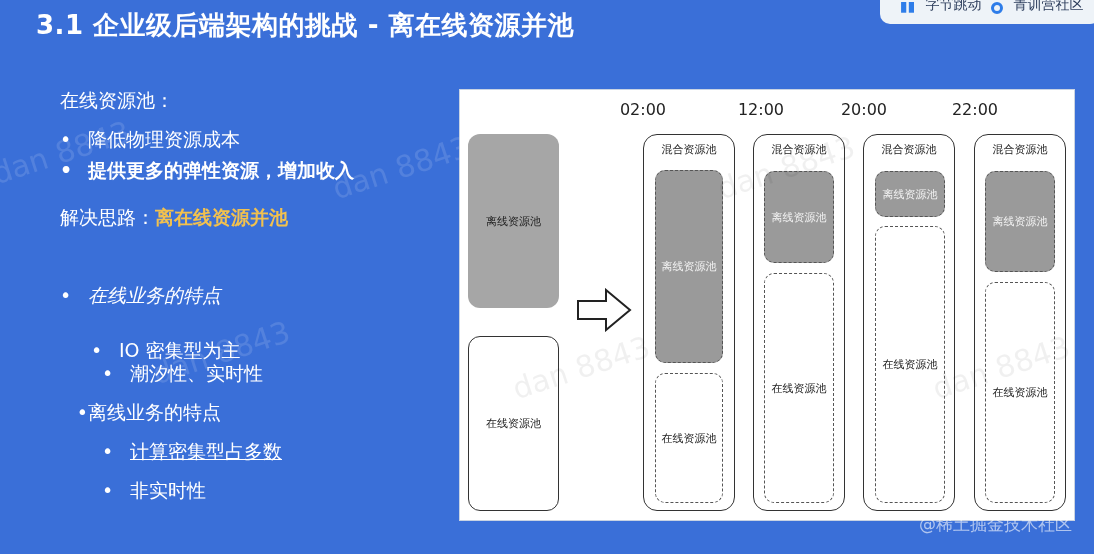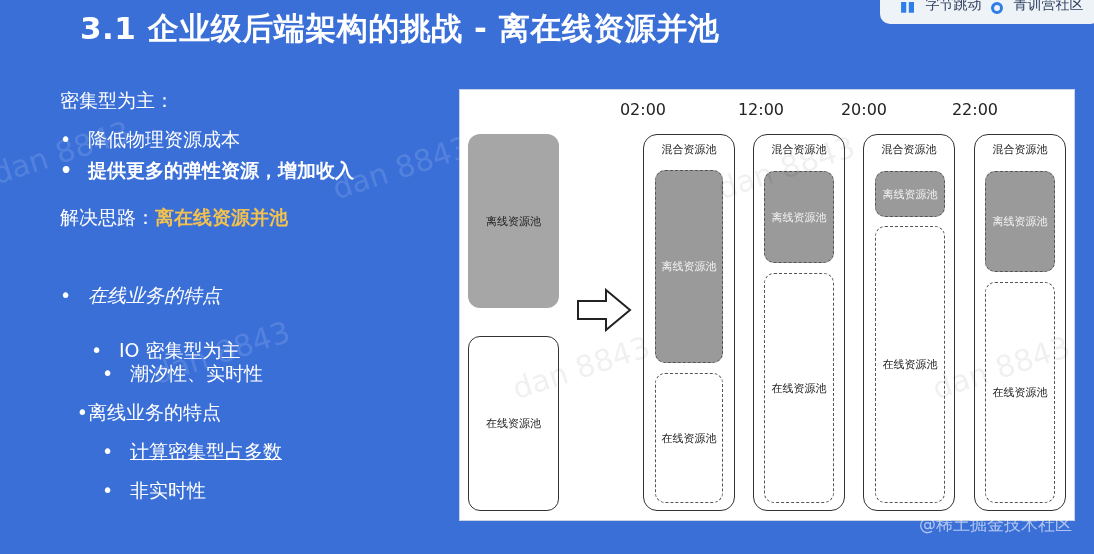--- a/index.html
+++ b/index.html
@@ -4,23 +4,22 @@
 <style>
   html, body { margin: 0; padding: 0; }
   body {
     width: 1094px; height: 554px; overflow: hidden;
     background: #3a6fd8;
     font-family: "DejaVu Sans", "Liberation Sans", sans-serif;
     position: relative;
   }
   .title {
     position: absolute; left: 36px; top: 8px;
-    color: #ffffff; font-size: 31px; font-weight: bold; letter-spacing: 0.5px;
+    color: #ffffff; font-size: 26px; font-weight: bold; letter-spacing: 0.5px;
     white-space: nowrap;
-    margin-left: 44px;
   }
   .badge {
     position: absolute; right: -6px; top: -12px;
     width: 220px; height: 36px; background: #eef3f8; border-radius: 10px;
     display: flex; align-items: flex-end; padding: 0 0 10px 20px; box-sizing: border-box;
     font-size: 14px; color: #2a3b5a; gap: 10px; overflow: hidden;
   }
   .badge .logo-a { color: #2e7de9; font-weight: bold; }
   .badge .logo-b { width: 12px; height: 12px; border-radius: 50%; border: 3px solid #2e7de9; box-sizing: border-box; display:inline-block; }
   .left { position: absolute; left: 60px; top: 88px; color: #fff; font-size: 19px; }
@@ -49,21 +48,21 @@
 <div class="title">3.1 企业级后端架构的挑战 - 离在线资源并池</div>
 
 <div class="badge">
   <span class="logo-a">▮▮</span>
   <span>字节跳动</span>
   <span class="logo-b"></span>
   <span>青训营社区</span>
 </div>
 
 <div class="left">
-  <div class="line" style="left:0;top:0;">密集型为主：</div>
+  <div class="line" style="left:0;top:0;">在线资源池：</div>
   <div class="line" style="left:0;top:39px;">
     <span class="bullet">•</span><span>降低物理资源成本</span>
   </div>
   <div class="line" style="left:0;top:70px;font-weight:bold;">
     <span class="bullet">•</span><span>提供更多的弹性资源，增加收入</span>
   </div>
   <div class="line" style="left:0;top:117px;text-align:center;">
     <span>解决思路：</span><span class="hl">离在线资源并池</span>
   </div>
 

